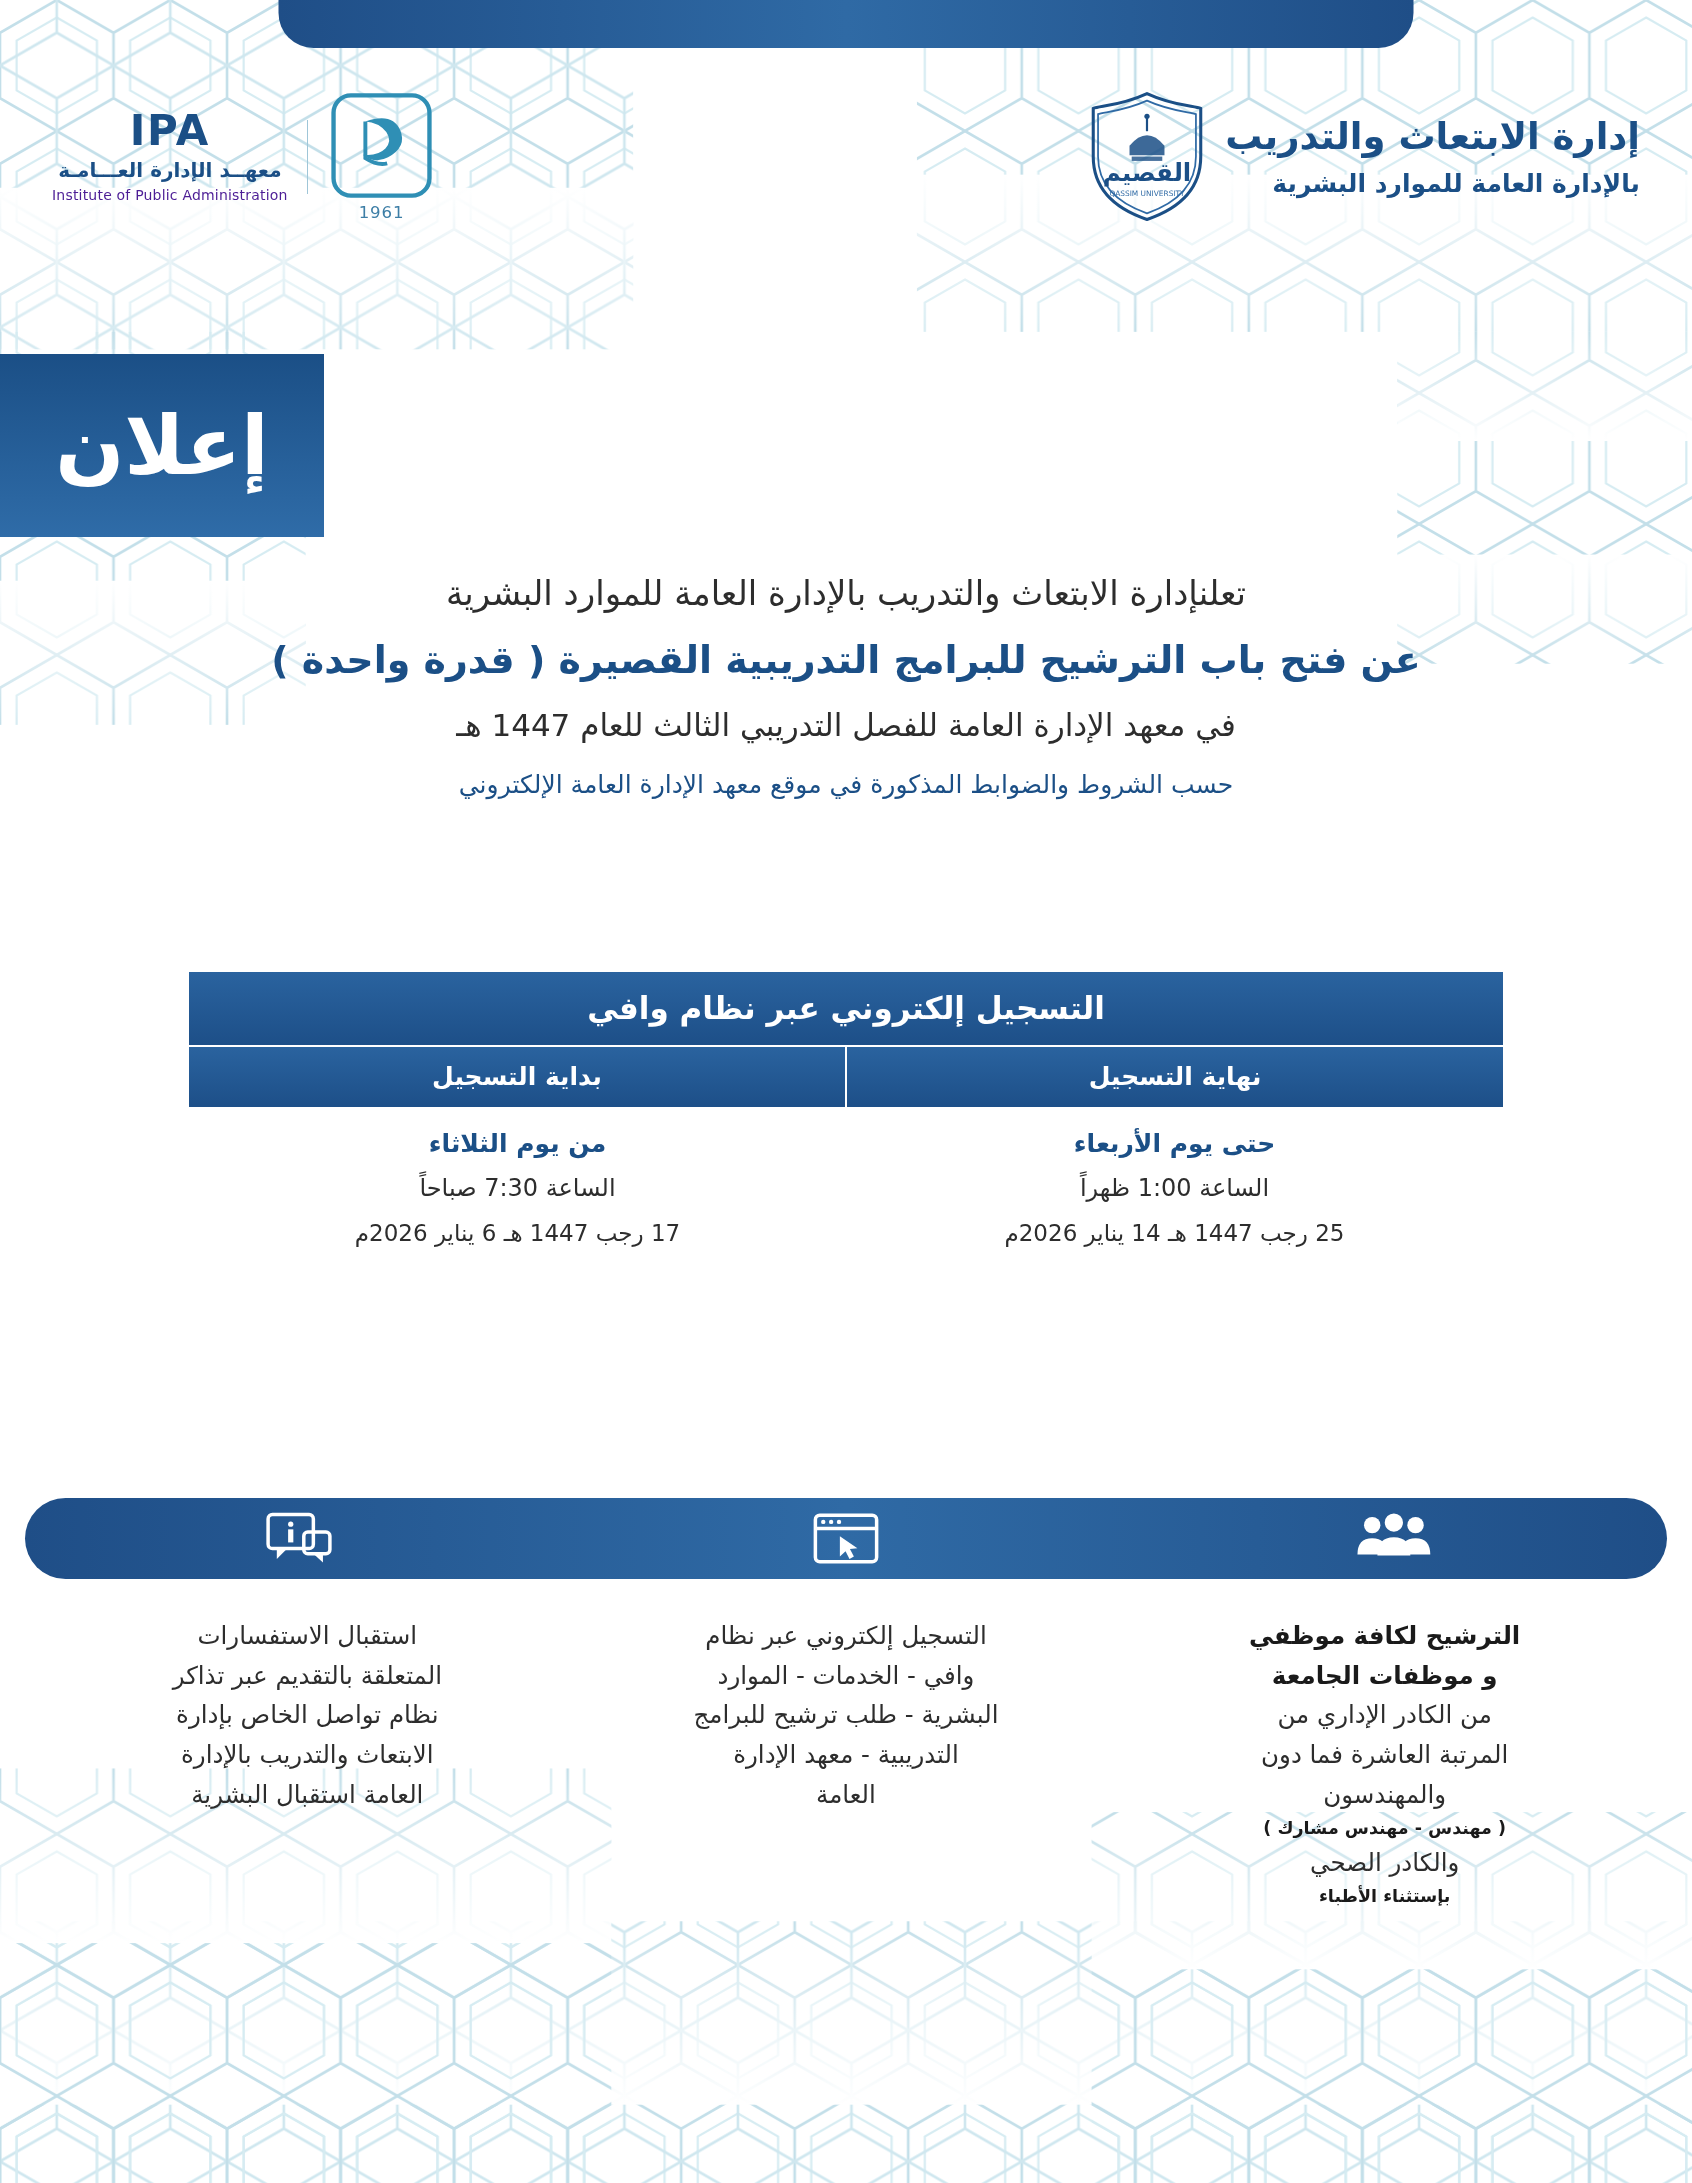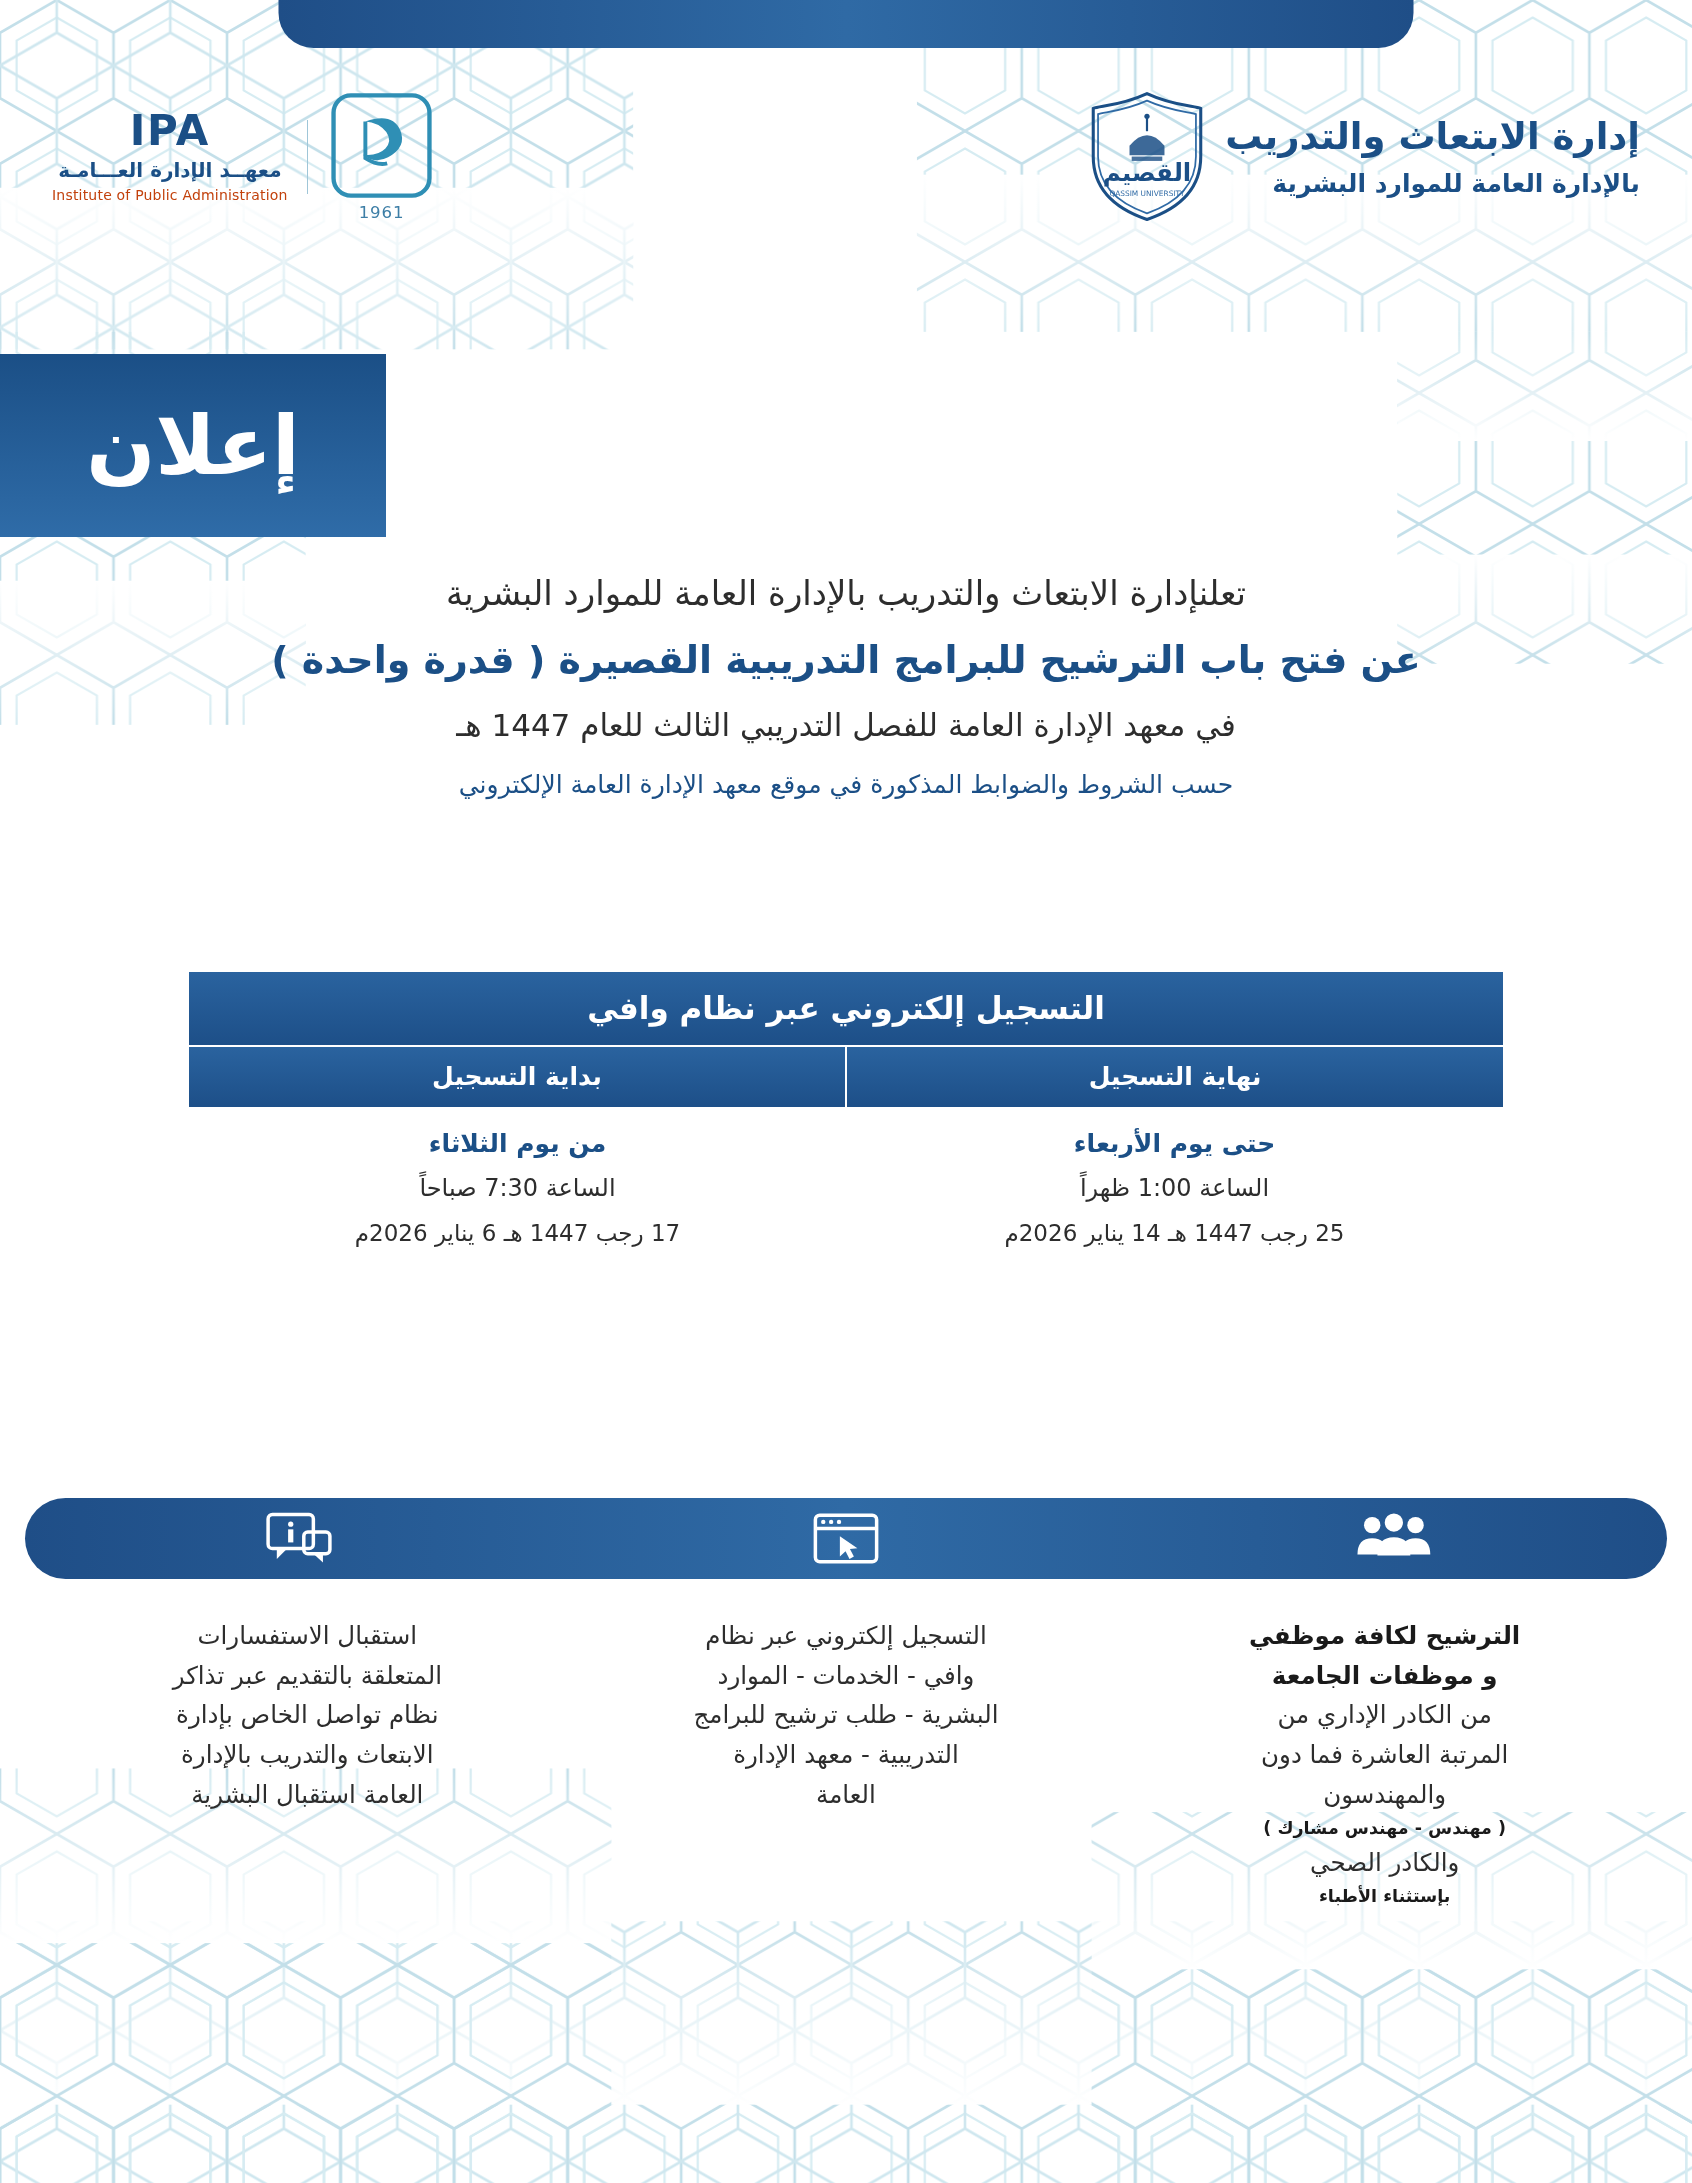--- a/index.html
+++ b/index.html
@@ -104,21 +104,21 @@
   .ipa-ar {
     font-size: 20px;
     font-weight: bold;
     color: #1b4f86;
     letter-spacing: 1.3px;
     margin-top: 6.1px;
     white-space: nowrap;
   }
   .ipa-en {
     font-size: 14px;
-    color: #c2410c;
+    color: #4c1d95;
     margin-top: 5.2px;
     white-space: nowrap;
     letter-spacing: 0.2px;
   }
   .ipa-sep {
     width: 0;
     height: 74px;
     border-left: 1.7px solid #9fc6d8;
     margin: 0 1.7px;
   }
@@ -132,21 +132,21 @@
     color: #3d7ea6;
     margin-top: 2.6px;
     letter-spacing: 0.9px;
   }
 
   
   .announce-banner {
     position: absolute;
     top: 354px;
     left: 0;
-    width: 386px;
+    width: 324px;
     height: 183px;
     background: linear-gradient(180deg, #1b4f86 0%, #2f6ca8 100%);
     z-index: 4;
     display: flex;
     align-items: center;
     justify-content: center;
   }
   .announce-banner span {
     color: #ffffff;
     font-size: 81px;

